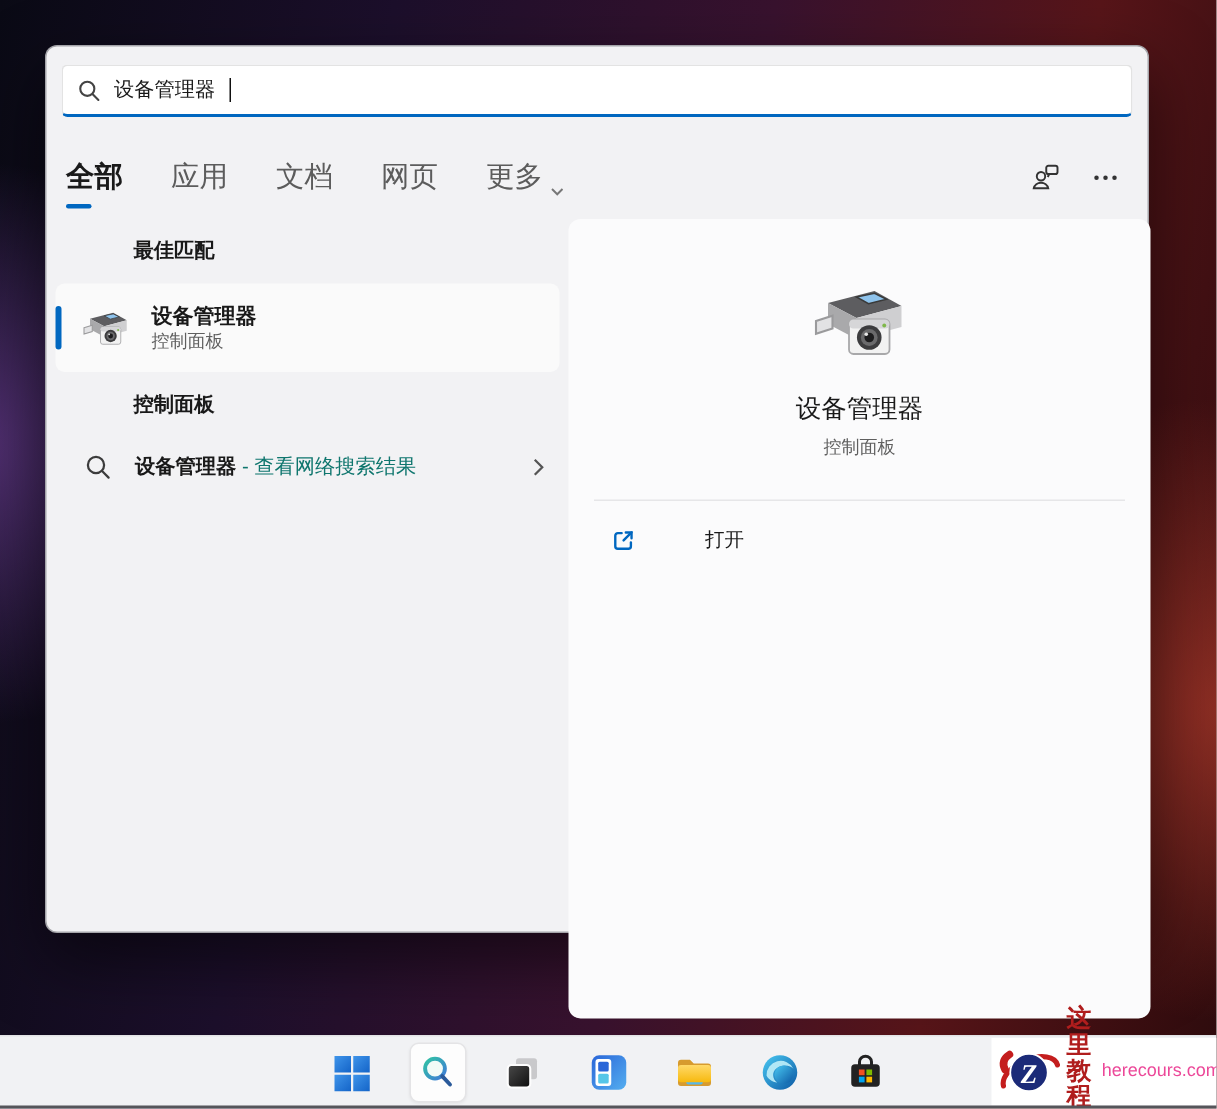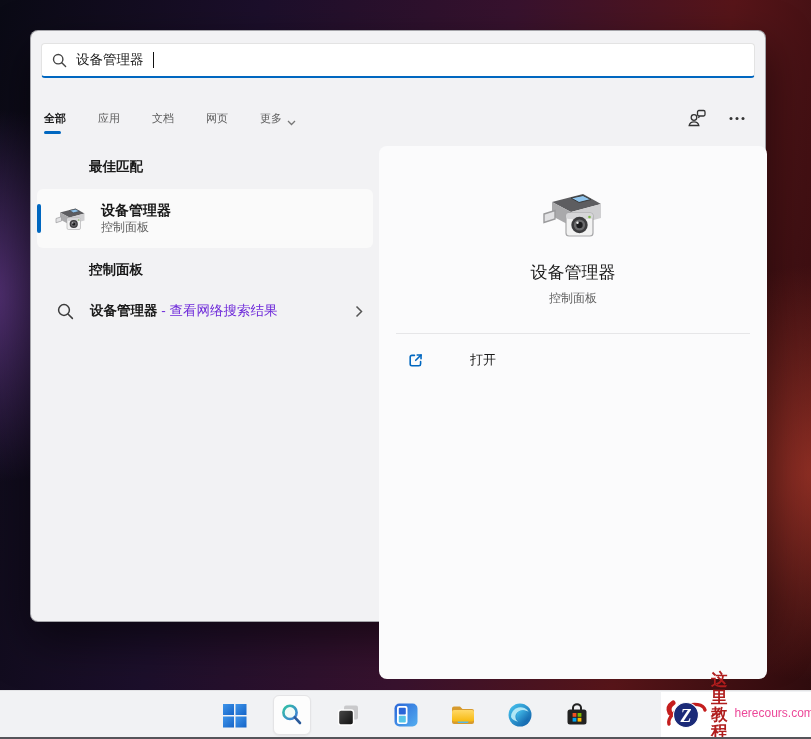--- a/index.html
+++ b/index.html
@@ -23,41 +23,41 @@
   }
   .searchbox {
     position:absolute; left:10px; top:12px; right:10px; height:35px;
     background:#ffffff; border:1px solid #e3e3e3; border-bottom:2px solid #0067c0;
     border-radius:4px; display:flex; align-items:center; padding:0 10px; gap:9px;
   }
   .searchbox .query { font-size:13.5px; color:#191919; }
   .caret { display:inline-block; width:1.5px; height:16px; background:#111; vertical-align:-3px; margin-left:0px; }
 
   .tabbar { position:absolute; left:12px; right:12px; top:68px; height:38px; display:flex; align-items:center; }
-  .tab { position:relative; font-size:11px; color:#5c5c5c; margin-right:30px; padding:6px 1px; cursor:default; display:flex; align-items:flex-end; gap:5px;}
+  .tab { position:relative; font-size:19px; color:#5c5c5c; margin-right:30px; padding:6px 1px; cursor:default; display:flex; align-items:flex-end; gap:5px;}
   .tab.active { color:#1a1a1a; font-weight:bold; }
   .tab.active .underline { position:absolute; left:1px; bottom:-2px; width:17px; height:3px; border-radius:2px; background:#0067c0; }
   .tabbar-right { margin-left:auto; display:flex; align-items:center; gap:22px; padding-right:8px; }
 
   .section-header { position:absolute; left:13px; font-size:13.5px; font-weight:bold; color:#191919;margin-left:45px; }
   .hdr-best { top:127px; }
   .hdr-web  { top:230px; }
 
   .best-item {
     position:absolute; left:6px; top:158px; width:336px; height:59px;
     background:#fafafa; border-radius:6px; display:flex; align-items:center; padding:0 14px 0 18px; gap:15px;
   }
   .best-item .pill { position:absolute; left:0; top:15px; width:3.5px; height:29px; border-radius:2px; background:#0067c0; }
   .best-item .ttl { font-size:14px; font-weight:bold; color:#191919; line-height:1.35; }
   .best-item .sub { font-size:12px; color:#5f5f5f; line-height:1.3; }
 
   .web-row { position:absolute; left:6px; top:258px; width:336px; height:44px; display:flex; align-items:center; padding:0 10px 0 20px; gap:16px; border-radius:6px; }
   .web-row .txt { font-size:13.5px; }
   .web-row .q { font-weight:bold; color:#191919; }
-  .web-row .sfx { color:#6d28d9;margin-top:29px; }
+  .web-row .sfx { color:#0f766e;margin-top:29px; }
   .web-row .chev { margin-left:auto; }
 
   
   .preview {
     position:absolute; left:348px; top:115px; width:388px; height:533px;
     background:#fbfbfc; border-radius:8px; 
   }
   .preview .big-icon { position:absolute; left:50%; top:41px; transform:translateX(-50%); }
   .preview .p-title { position:absolute; top:115px; width:100%; text-align:center; font-size:17px; color:#1a1a1a; }
   .preview .p-sub   { position:absolute; top:144px; width:100%; text-align:center; font-size:12px; color:#5f5f5f; }

